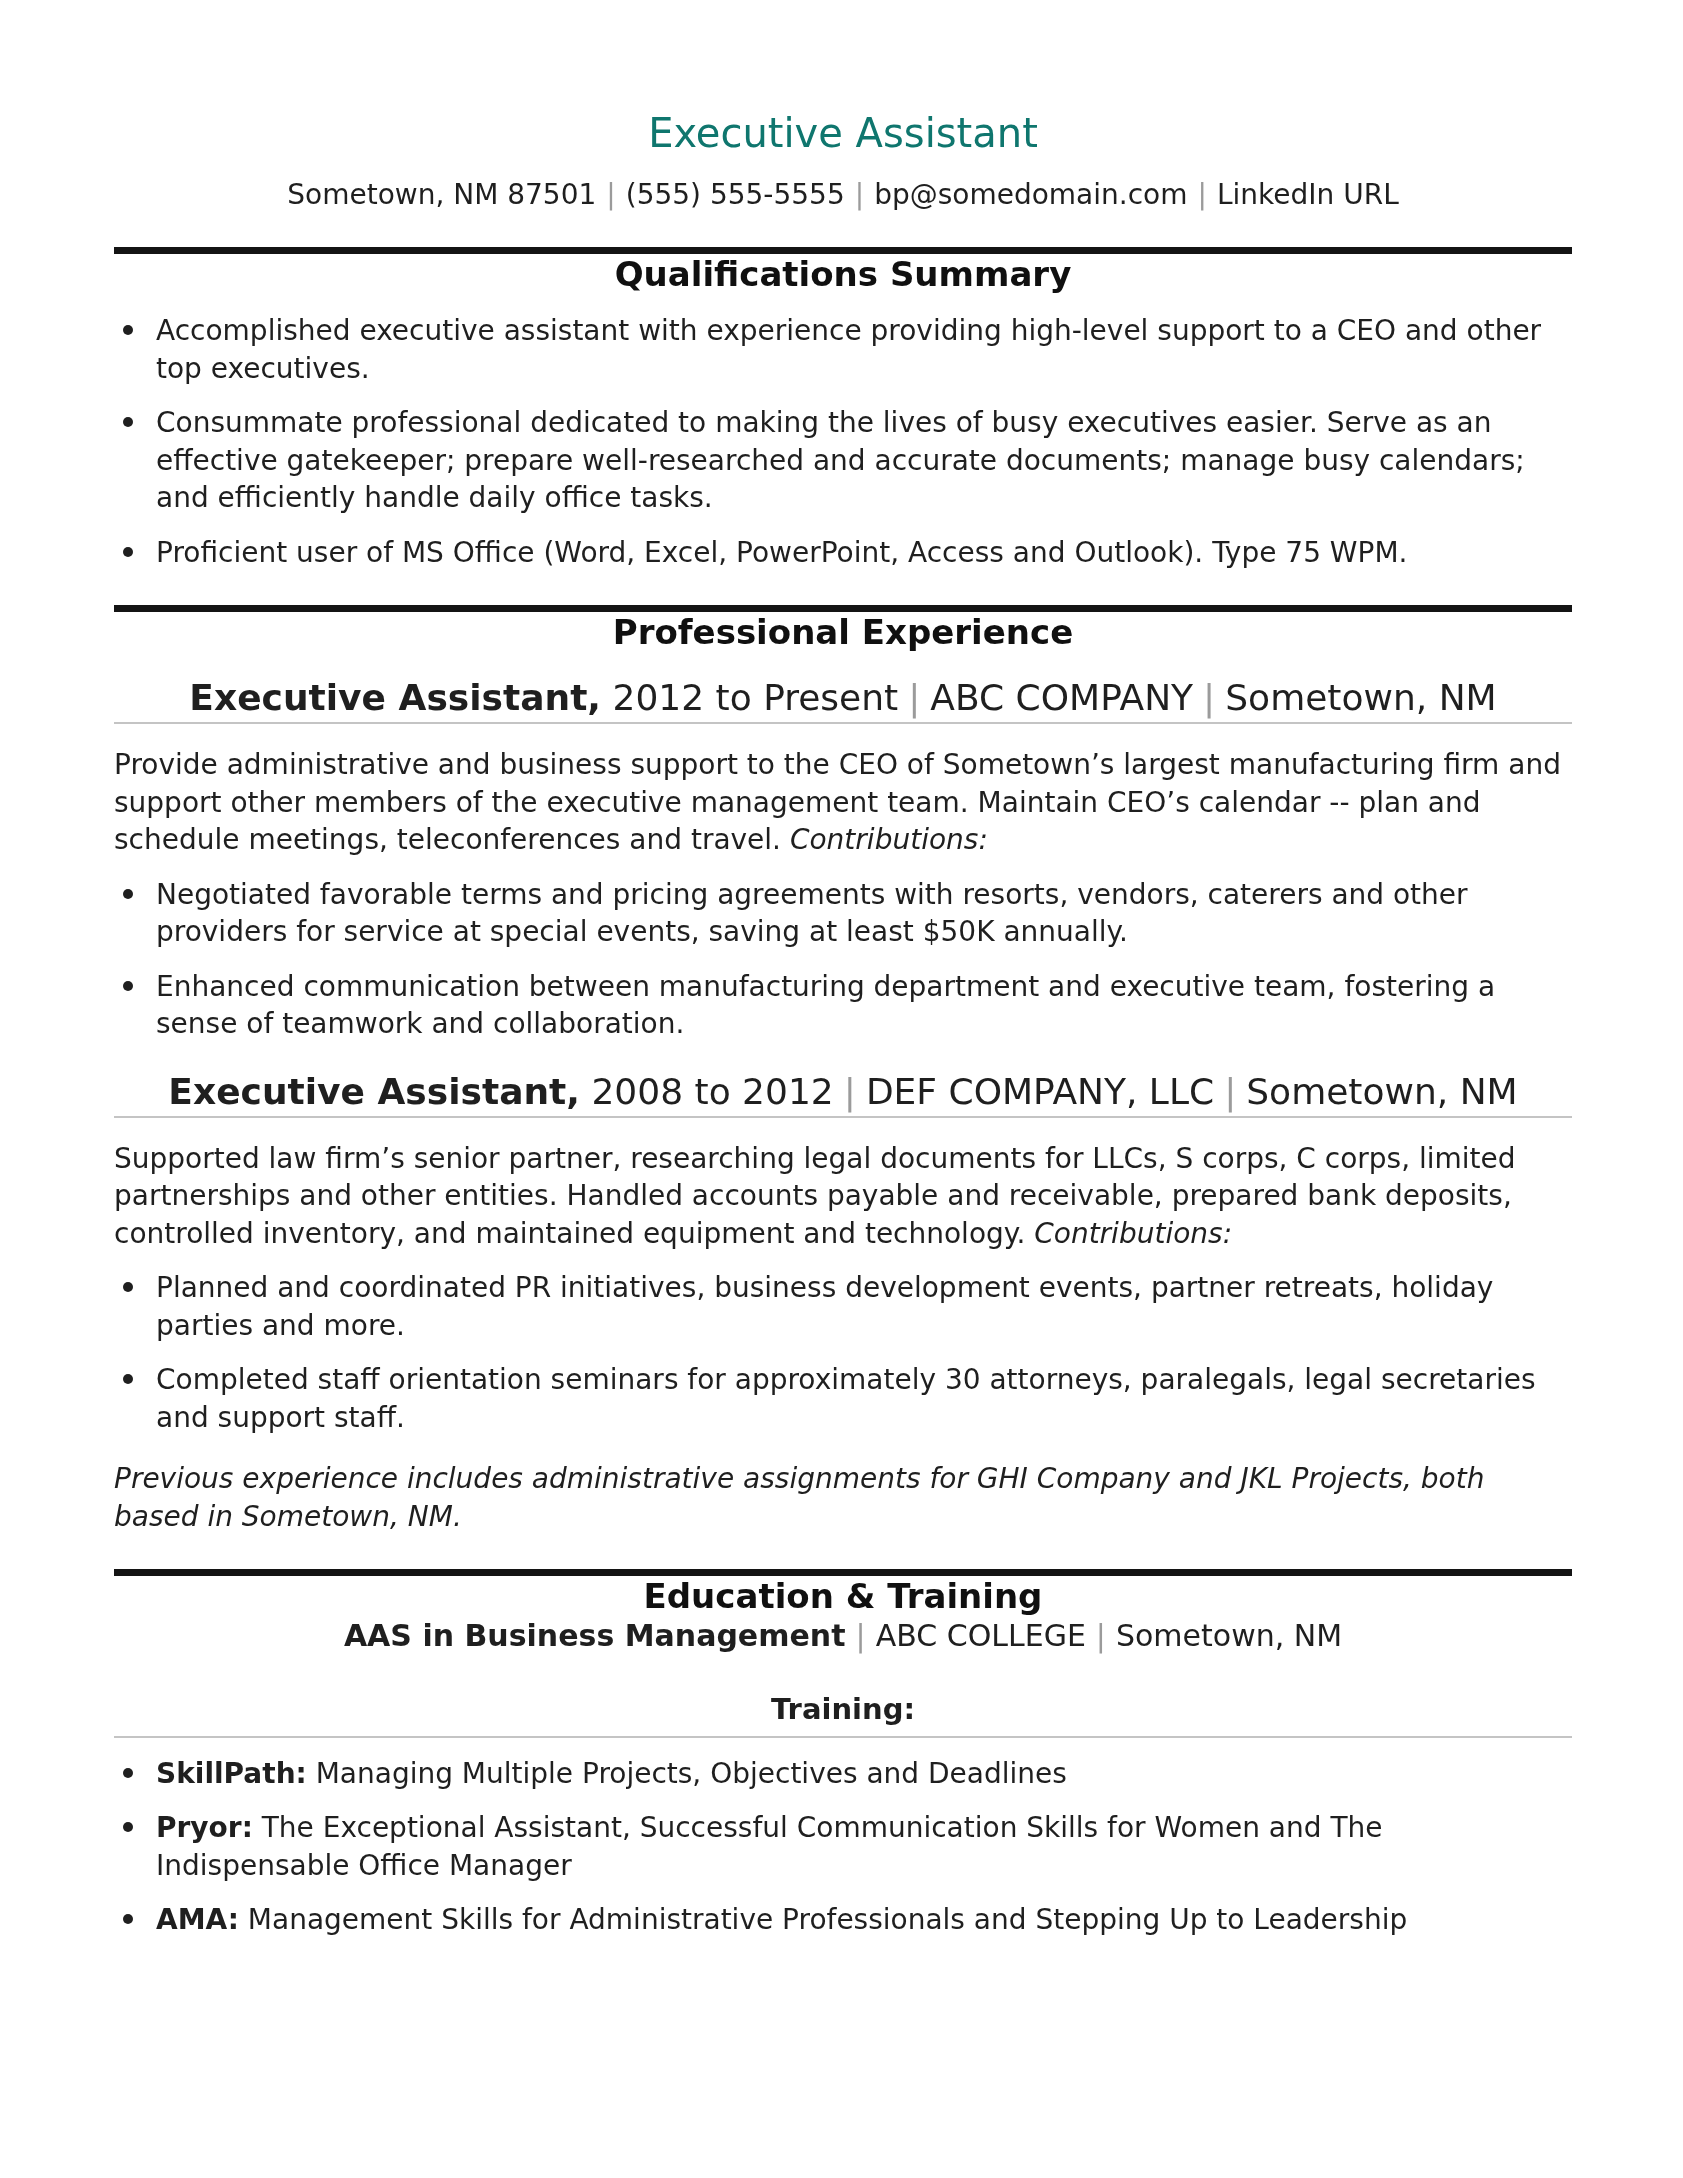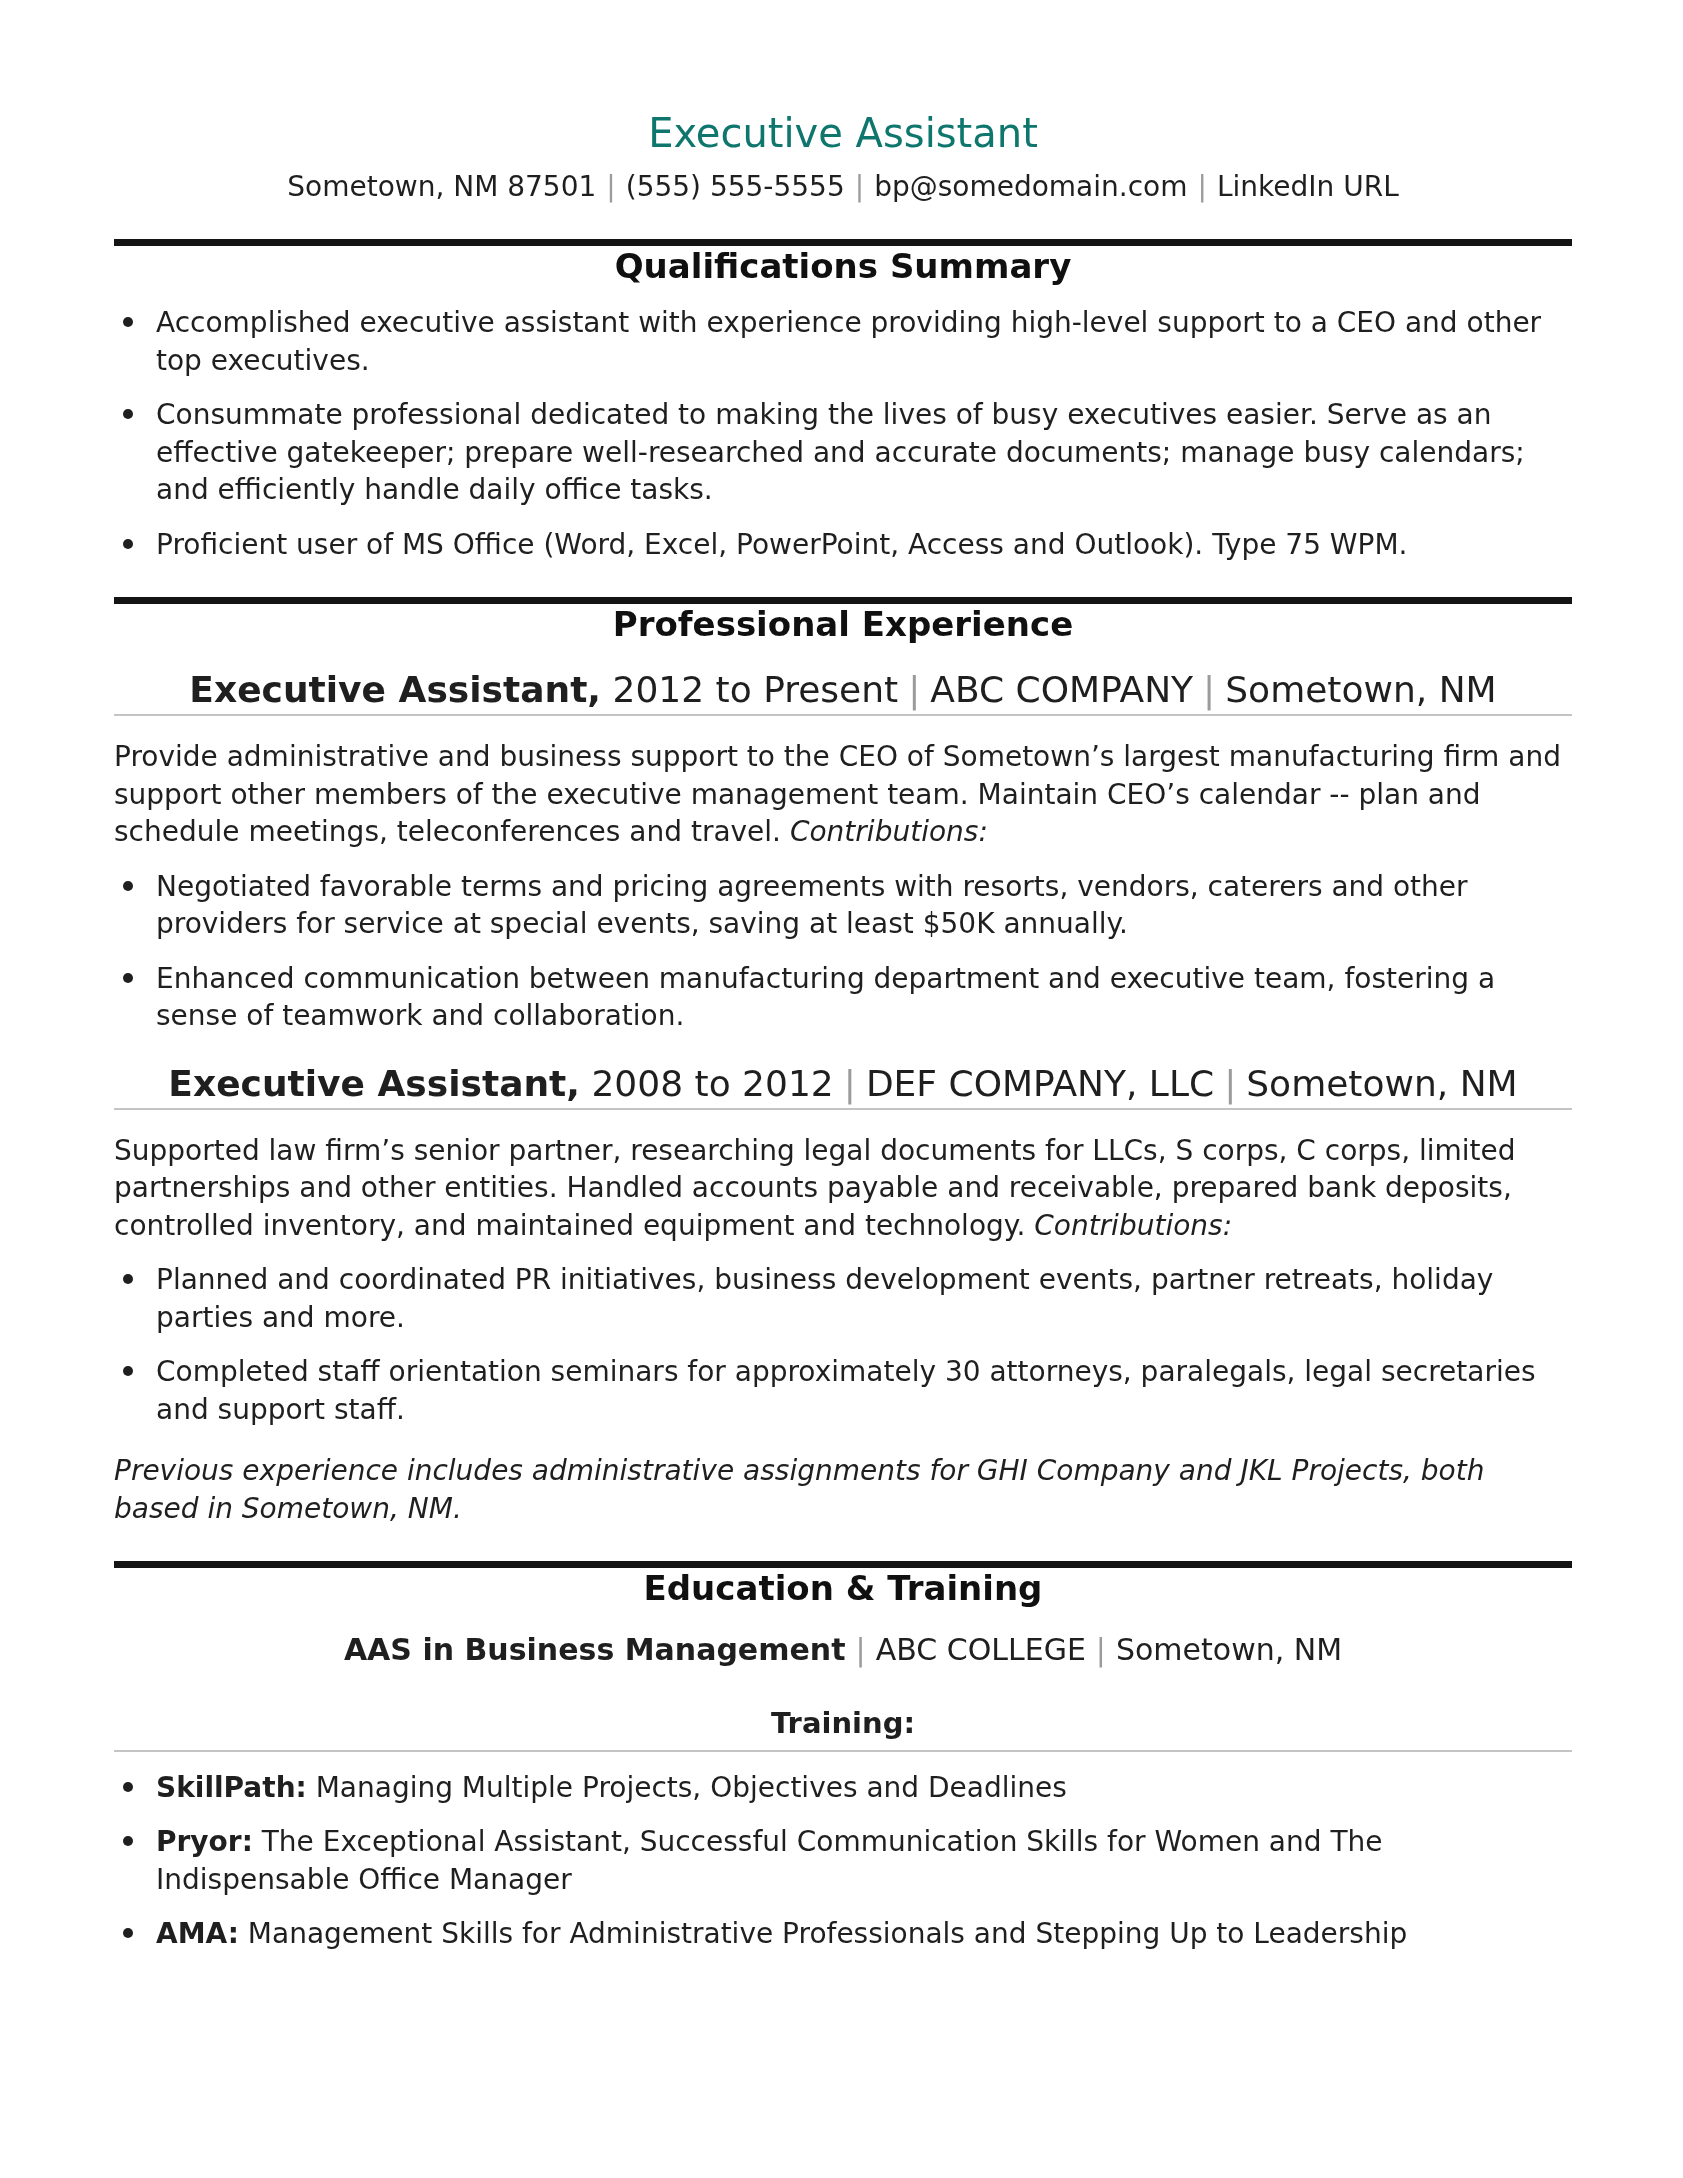--- a/index.html
+++ b/index.html
@@ -28,21 +28,21 @@
   .doc-title {
     font-size: 40px;
     text-align: center;
     margin-top: 8px;
     line-height: 1.2;
     color: #0f766e;
   }
   .contact {
     font-size: 28px;
     text-align: center;
-    margin-top: 12px;
+    margin-top: 20px;
     line-height: 1.3;
     color: #1f1f1f;
   }
   .pipe {
     color: #9b9b9b;
     padding: 0 10px;
   }
   .rule {
     border: none;
     border-top: 7px solid #141414;
@@ -86,21 +86,20 @@
   .para { margin-top: 22px; }
   .contributions { font-style: italic; }
   .note {
     margin-top: 24px;
     font-style: italic;
   }
   .degree-line {
     text-align: center;
     font-size: 30px;
     line-height: 1.25;
-    margin-top: 22px;
   }
   .degree { font-weight: bold; }
   .training-heading {
     text-align: center;
     font-size: 29px;
     font-weight: bold;
     line-height: 1.25;
     margin-top: 36px;
     padding-bottom: 9px;
     border-bottom: 2px solid #c4c4c4;

